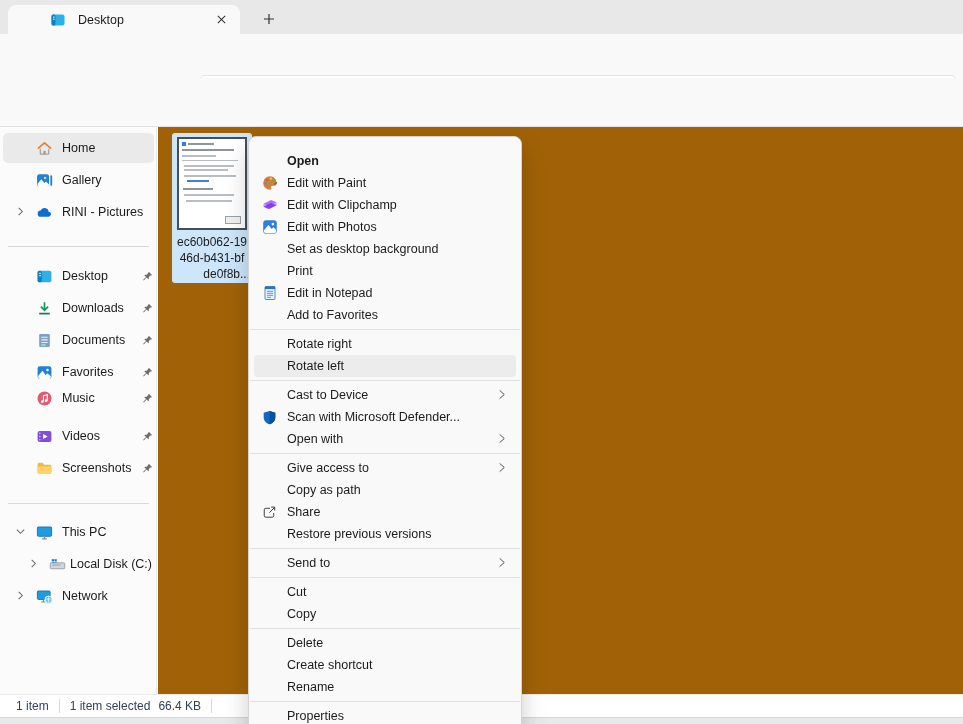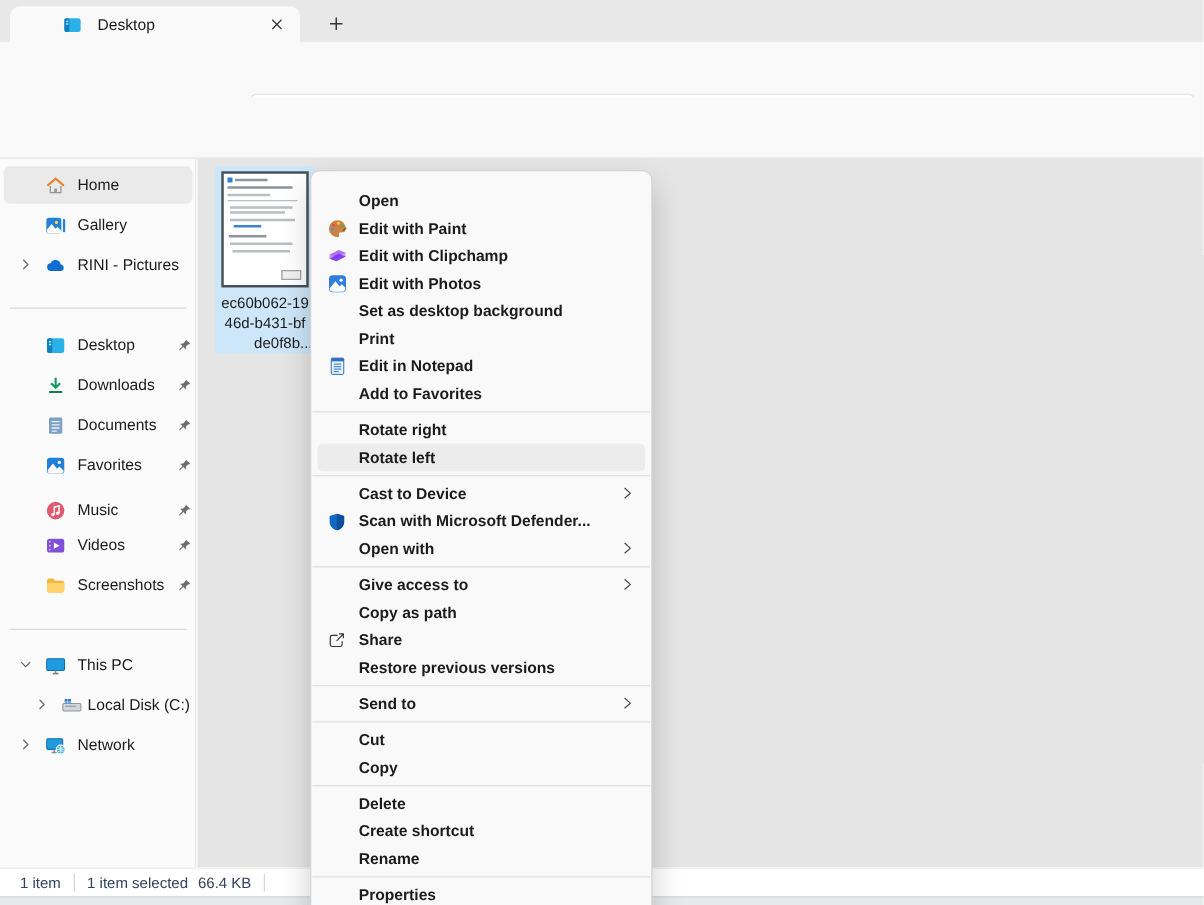--- a/index.html
+++ b/index.html
@@ -46,38 +46,38 @@
   .schev{width:12px;height:12px;position:absolute;left:12px;}
   .schev2{left:25px;}
   .sicon{position:absolute;left:33px;width:17px;height:17px;}
   .sicon2{left:46px;}
   .slabel{position:absolute;left:59px;white-space:nowrap;}
   .slabel2{left:67px;}
   .spin{position:absolute;left:138px;width:13px;height:13px;}
   .ssep{position:absolute;left:8px;width:141px;height:1px;background:#d9d9d9;}
 
   
-  .content{position:absolute;left:158px;top:127px;width:805px;height:567px;background:#e5e5e5;}
+  .content{position:absolute;left:158px;top:127px;width:805px;height:567px;background:#a16207;}
   .tile{position:absolute;left:14px;top:6px;width:80px;height:150px;background:#cde6f9;border-radius:3px;}
   .thumb{position:absolute;left:5px;top:4px;width:70px;height:93px;background:#fff;
        border:2px solid #43505c;box-sizing:border-box;}
   .thumb .bar{position:absolute;height:2px;background:#b9bec4;}
   .thumb .bar.dk{background:#8d949c;}
   .thumb .bar.bl{background:#3b82d0;}
   .thumb .chip{position:absolute;width:4px;height:4px;background:#2f7fd6;}
   .thumb .btn{position:absolute;right:4px;bottom:4px;width:14px;height:6px;border:1px solid #9aa1a8;background:#f0f0f0;}
   .tile-label{position:absolute;left:0;top:101px;width:80px;font-size:12px;line-height:16px;text-align:center;}
   .tile-label .l3{text-align:right;padding-right:2px;}
 
   
   .cmenu{position:absolute;left:248px;top:136px;width:274px;background:#f9f9f9;
        border:1px solid #d4d4d4;border-radius:8px;box-shadow:0 12px 24px rgba(0,0,0,.2);
        padding:13px 0;box-sizing:border-box;z-index:20;}
   .mi{display:flex;align-items:center;height:22px;margin:0 5px;padding:0 8px 0 5px;
-       border-radius:4px;font-size:12.5px;font-weight:bold;}
+       border-radius:4px;font-size:12.5px;}
   .mi.hl{background:#ececec;}
   .mi.bold{font-weight:700;}
   .mico{width:21px;height:16px;margin-right:7px;display:flex;align-items:center;justify-content:center;flex:0 0 21px;}
   .mtext{flex:1;white-space:nowrap;}
   .msub{width:12px;height:12px;}
   .msep{height:1px;background:#e0e0e0;margin:3px 1px;}
 
   
   .statusbar{position:absolute;left:0;top:694px;width:963px;height:23px;background:#fff;
        border-top:1px solid #ececec;display:flex;align-items:center;font-size:12px;color:#31425a;box-sizing:border-box;}
@@ -365,21 +365,21 @@
           </svg>
       </span>
       <span class="slabel">Favorites</span>
       <span class="spin">
         <svg viewBox="0 0 16 16" width="13" height="13">
             <path fill="#6e6e6e" d="M9.6 2.2l4.2 4.2-2.2.4-1.9 1.9-.4 3-2.4-2.4-3.5 3.5-.7-.7 3.5-3.5L3.8 6.2l3-.4 1.9-1.9z"></path>
           </svg>
       </span>
     </div>
 
-    <div class="srow" style="top:266px">
+    <div class="srow" style="top:256px">
       <span class="sicon">
         <svg viewBox="0 0 16 16" width="17" height="17">
             <circle cx="8" cy="8" r="6.6" fill="#e05a72"></circle>
             <path d="M7 11V5.4l3.6-1V10" fill="none" stroke="#fff" stroke-width="1.1"></path>
             <circle cx="5.9" cy="11" r="1.25" fill="#fff"></circle>
             <circle cx="9.5" cy="10" r="1.25" fill="#fff"></circle>
           </svg>
       </span>
       <span class="slabel">Music</span>
       <span class="spin">

